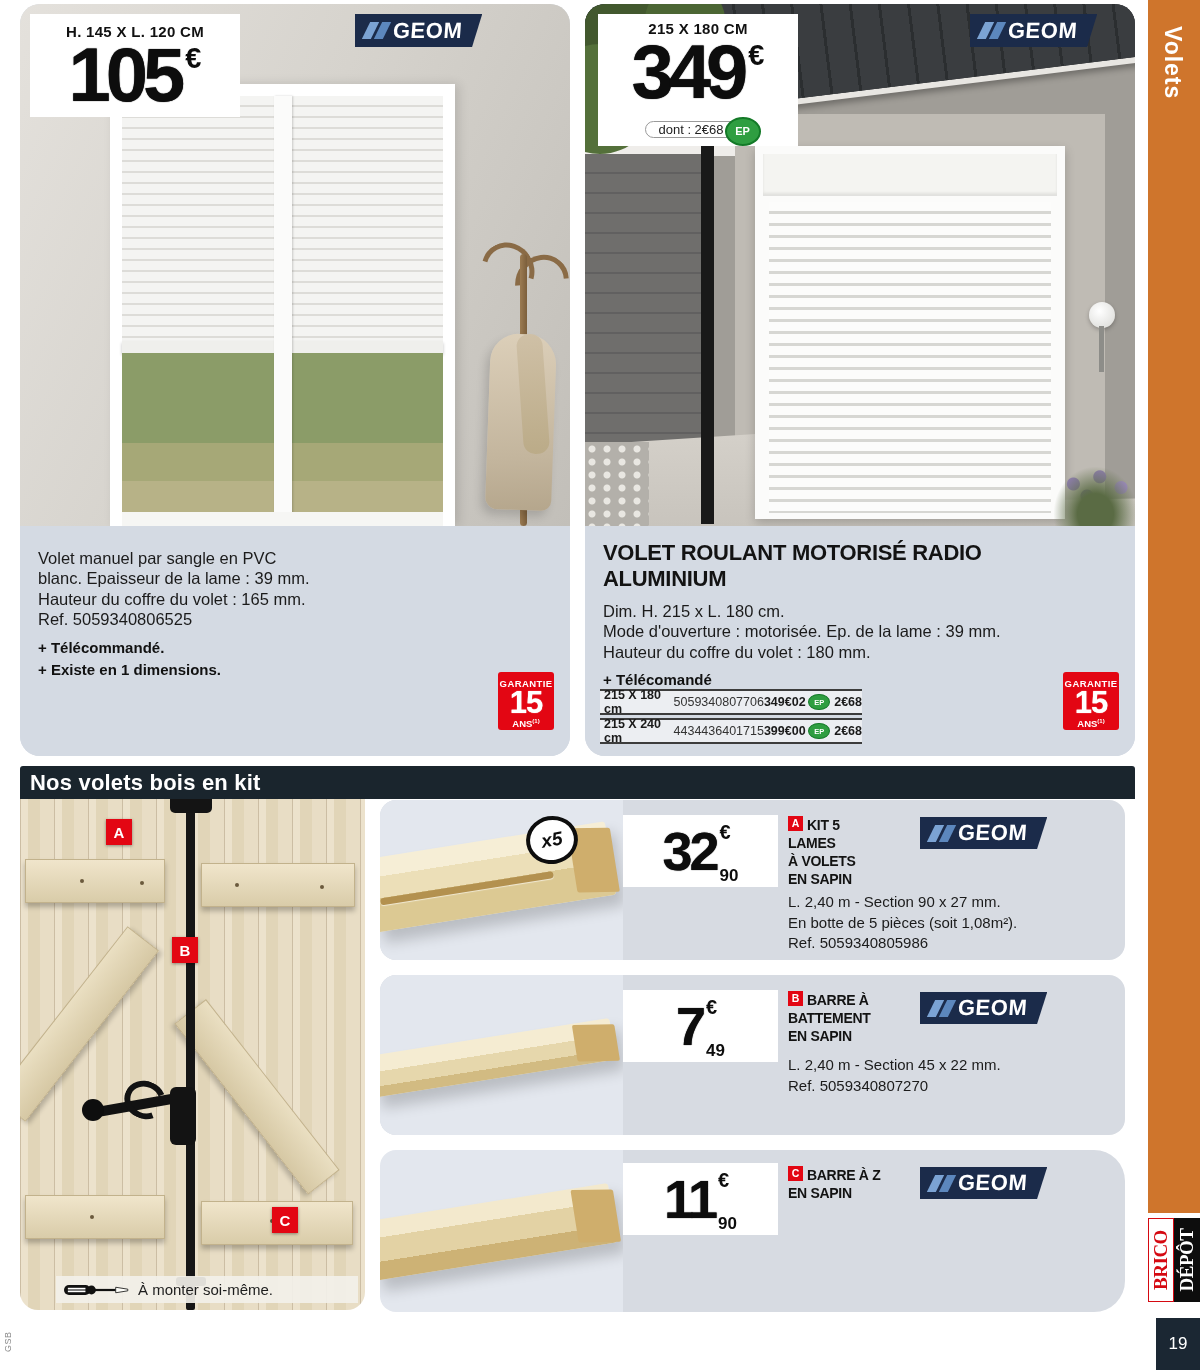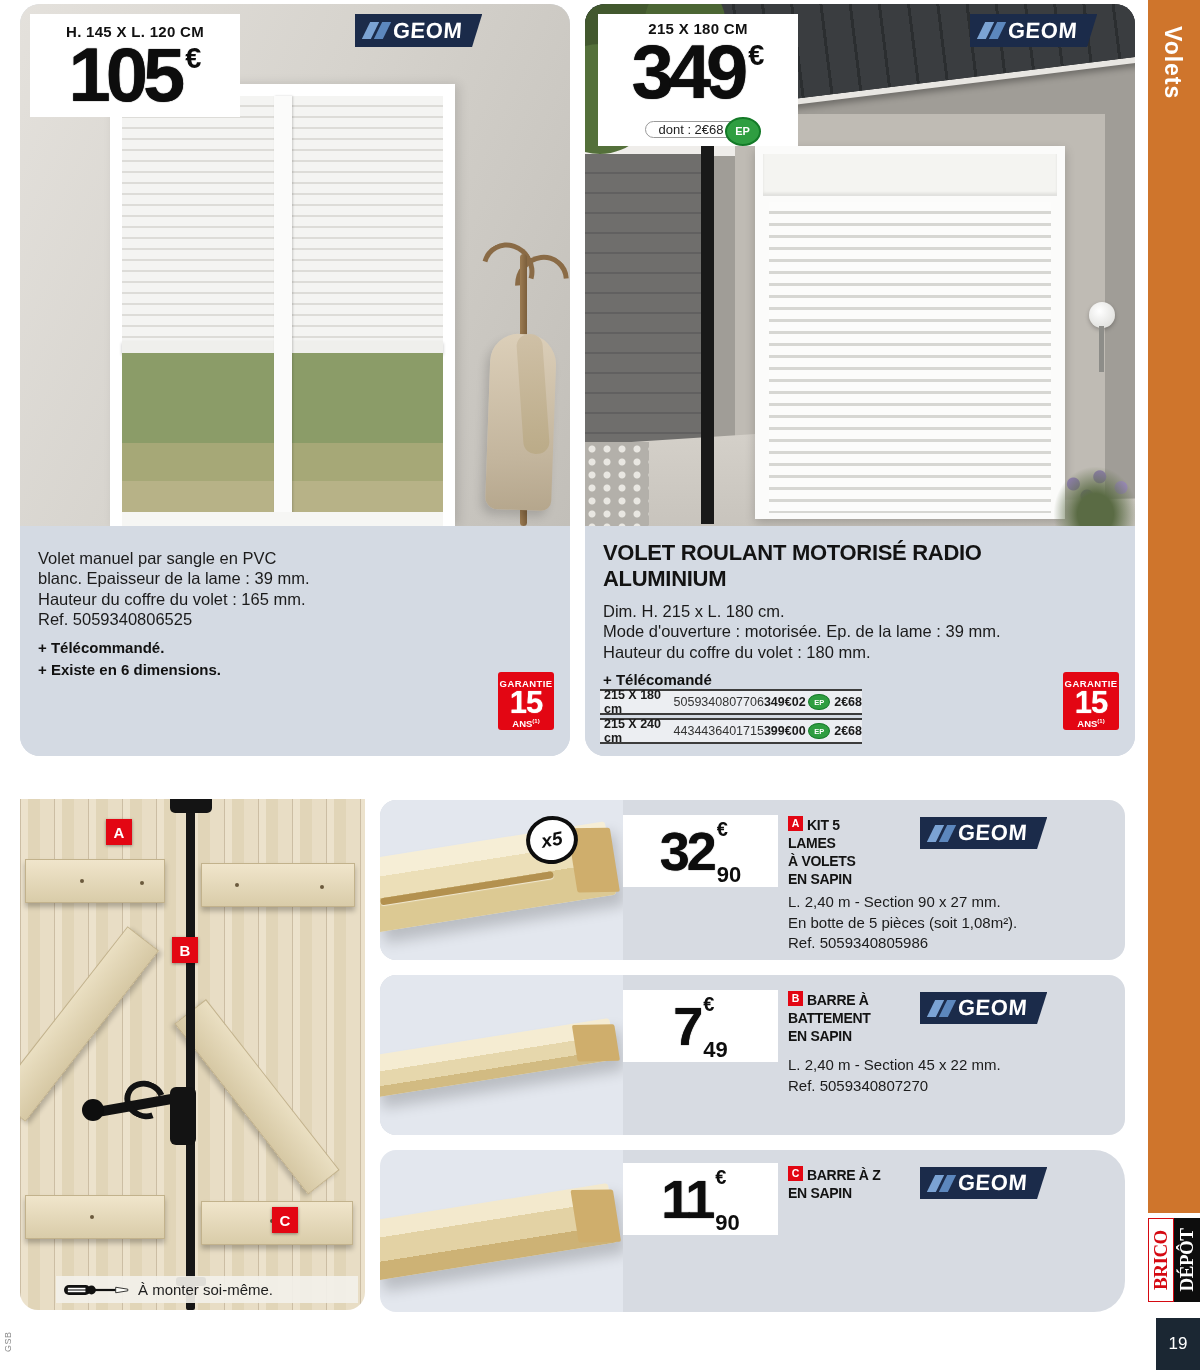--- a/index.html
+++ b/index.html
@@ -120,21 +120,21 @@
   .slat .endcap{position:absolute;right:-4px;top:4px;width:42px;height:88%;background:#cfae6c;transform:skewY(8deg);border-radius:2px;}
   .slat .groove{position:absolute;left:4%;right:24%;top:56%;height:7px;background:#b3914f;border-radius:3px;box-shadow:0 1px 1px rgba(255,255,255,0.6);}
   .slat.s1{left:-12px;top:40px;width:244px;height:74px;background:linear-gradient(180deg,#f6eed6 0 26%,#ecdfb8 26% 55%,#dcc astro,#dcc993 55% 100%);background:linear-gradient(180deg,#f6eed6 0 26%,#ecdfb8 26% 55%,#dcc993 55% 100%);}
   .slat.s2{left:-12px;top:62px;width:246px;height:42px;background:linear-gradient(180deg,#f5ecd2 0 40%,#e6d7ac 40% 75%,#d2bb82 75% 100%);}
   .slat.s3{left:-12px;top:52px;width:246px;height:60px;background:linear-gradient(180deg,#f3e9cd 0 30%,#e3d2a4 30% 70%,#cdb275 70% 100%);}
   .x5{position:absolute;left:146px;top:16px;width:44px;height:40px;border:4px solid #0d0d0d;border-radius:50%;background:#fff;color:#0d0d0d;font-weight:900;font-style:italic;font-size:19px;display:flex;align-items:center;justify-content:center;transform:rotate(-10deg);z-index:5;}
   .kprice{position:absolute;left:243px;top:15px;width:155px;height:72px;background:#fff;display:flex;align-items:center;justify-content:center;z-index:4;}
   .kp-int{font-size:54px;font-weight:900;letter-spacing:-3px;line-height:0.9;color:#0d0d0d;text-shadow:0 0 1px #000;}
   .kp-col{display:flex;flex-direction:column;margin-left:3px;margin-top:3px;}
   .kp-eur{font-size:20px;font-weight:900;color:#0d0d0d;line-height:1;}
-  .kp-cents{font-size:22px;font-weight:900;color:#0d0d0d;line-height:1;margin-top:25px;}
+  .kp-cents{font-size:17px;font-weight:900;color:#0d0d0d;line-height:1;margin-top:25px;}
   .ktitle{position:absolute;left:408px;top:16px;width:150px;}
   .ktag{display:inline-block;width:15px;height:15px;background:#e30613;color:#fff;font-size:10.5px;font-weight:800;text-align:center;line-height:15px;vertical-align:3px;margin-right:4px;}
   .ktxt{display:inline;font-size:14px;font-weight:900;line-height:1.05;letter-spacing:-0.3px;color:#121212;}
   .kdesc{position:absolute;left:408px;font-size:15px;line-height:1.38;color:#1b1b1b;width:330px;}
   .kgeom{left:540px;top:17px;height:32px;}
 
   
   .sidebar{position:absolute;left:1148px;top:0;width:52px;height:1213px;background:#cf752c;}
   .volets{position:absolute;left:1159px;top:26px;writing-mode:vertical-rl;color:#fff;font-weight:800;font-size:23px;letter-spacing:1px;}
   .brico{position:absolute;left:1148px;top:1218px;width:52px;height:84px;}
@@ -178,21 +178,21 @@
         <span class="slash sl2"></span>
         <span class="gtxt">GEOM</span>
       </div>
     </div>
     <div class="info">
       <div class="pdesc ml">Volet manuel par sangle en PVC
 blanc. Epaisseur de la lame : 39 mm.
 Hauteur du coffre du volet : 165 mm.
 Ref. 5059340806525</div>
       <div class="pbullets ml">+  Télécommandé.
-+  Existe en 6 dimensions.</div>
++  Existe en 1 dimensions.</div>
       <div class="war" style="left:478px;top:146px;">
         <div class="w1">GARANTIE</div>
         <div class="w2">15</div>
         <div class="w3"><span>ANS</span><sup>(1)</sup></div>
       </div>
     </div>
   </div>
 
   <div class="card right">
     <div class="photo scene-ext">
@@ -261,20 +261,23 @@
         </div>
       </div>
       <div class="war" style="left:478px;top:146px;">
         <div class="w1">GARANTIE</div>
         <div class="w2">15</div>
         <div class="w3"><span>ANS</span><sup>(1)</sup></div>
       </div>
     </div>
   </div>
 
+  <div class="kit-header">
+    <span>Nos volets bois en kit</span>
+  </div>
 
   <div class="kit-photo">
     <div class="rail r-tl"></div>
     <div class="rail r-tr"></div>
     <div class="diag d-l"></div>
     <div class="diag d-r"></div>
     <div class="rail r-bl"></div>
     <div class="rail r-br"></div>
     <div class="screw" style="left:60px;top:80px;"></div>
     <div class="screw" style="left:120px;top:82px;"></div>

